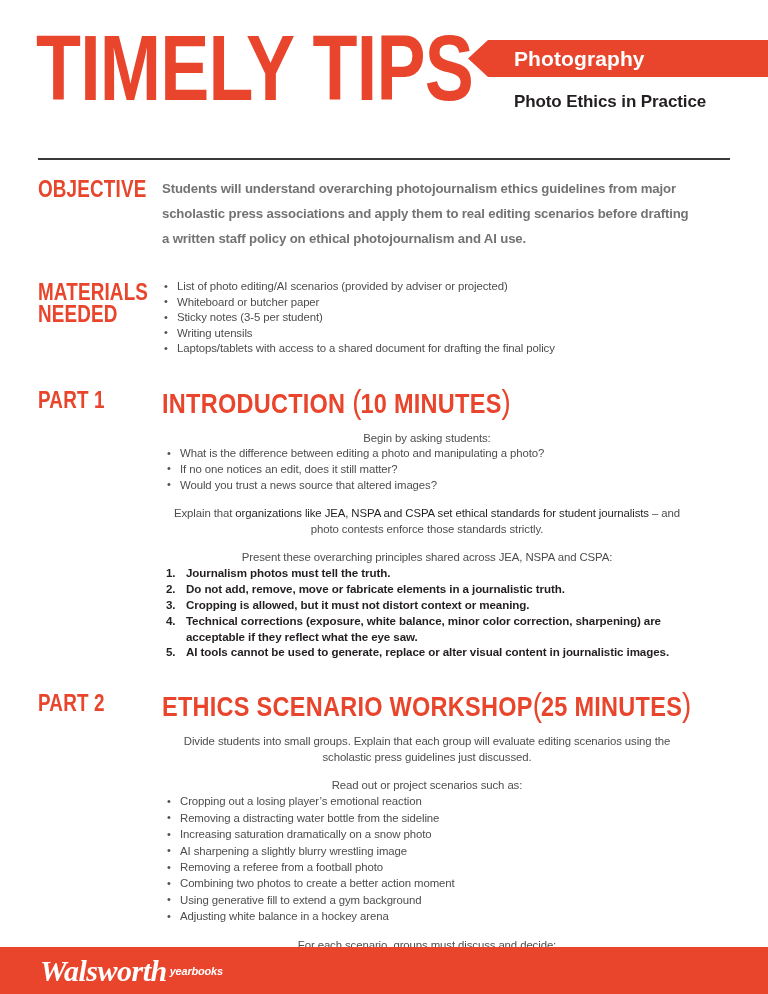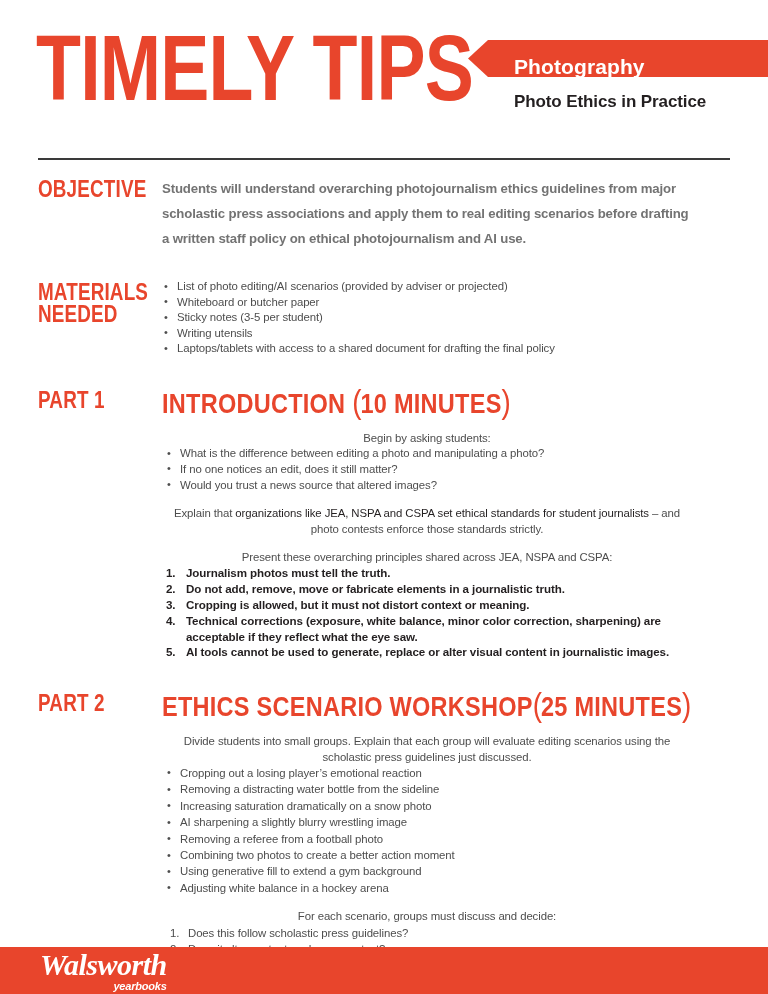--- a/index.html
+++ b/index.html
@@ -38,21 +38,21 @@
     position: absolute;
     left: 468px;
     top: 40px;
     width: 300px;
   }
   .cat-banner {
     position: relative;
     height: 37px;
     background: #E8452C;
     display: flex;
-    align-items: flex-end;
+    align-items: center;
     padding-left: 46px;
     clip-path: polygon(0 50%, 20px 0, 100% 0, 100% 100%, 20px 100%);
   }
   .cat-banner-label {
     color: #ffffff;
     font-weight: 700;
     font-size: 21px;
     letter-spacing: 0.1px;
     line-height: 1;
   }
@@ -214,23 +214,22 @@
     position: absolute;
     left: 0; right: 0; bottom: 0;
     height: 47px;
     background: #E8452C;
     display: flex;
     align-items: center;
     padding-left: 40px;
   }
   .logo-wrap {
     display: flex;
-    align-items: flex-end;
+    align-items: center;
     line-height: 1;
-    flex-direction: column;
   }
   .logo-main {
     font-family: "Liberation Serif", "DejaVu Serif", serif;
     font-weight: 700;
     font-style: italic;
     font-size: 30px;
     color: #ffffff;
     letter-spacing: -0.5px;
     line-height: 30px;
   }
@@ -322,20 +321,21 @@
   <div class="row part-row">
     <div class="label-col">
       <div class="side-label">PART 2</div>
     </div>
     <div class="body-col">
       <div class="part-heading"><span>ETHICS SCENARIO WORKSHOP</span><span class="paren">(</span><span>25 MINUTES</span><span class="paren">)</span></div>
 
       <div class="part-body">
         <p class="lead">Divide students into small groups. Explain that each group will evaluate editing scenarios using the scholastic press guidelines just discussed.</p>
 
+        <p class="lead spaced">Read out or project scenarios such as:</p>
 
         <ul class="plainlist scenlist">
             <li class="bullet-li">Cropping out a losing player’s emotional reaction</li>
             <li class="bullet-li">Removing a distracting water bottle from the sideline</li>
             <li class="bullet-li">Increasing saturation dramatically on a snow photo</li>
             <li class="bullet-li">AI sharpening a slightly blurry wrestling image</li>
             <li class="bullet-li">Removing a referee from a football photo</li>
             <li class="bullet-li">Combining two photos to create a better action moment</li>
             <li class="bullet-li">Using generative fill to extend a gym background</li>
             <li class="bullet-li">Adjusting white balance in a hockey arena</li>

